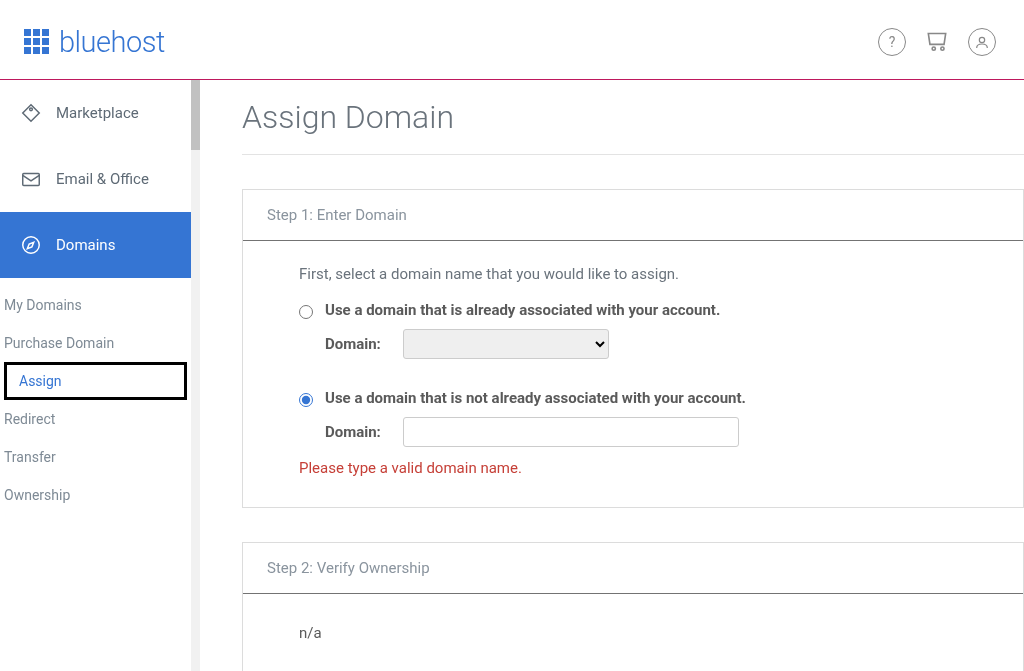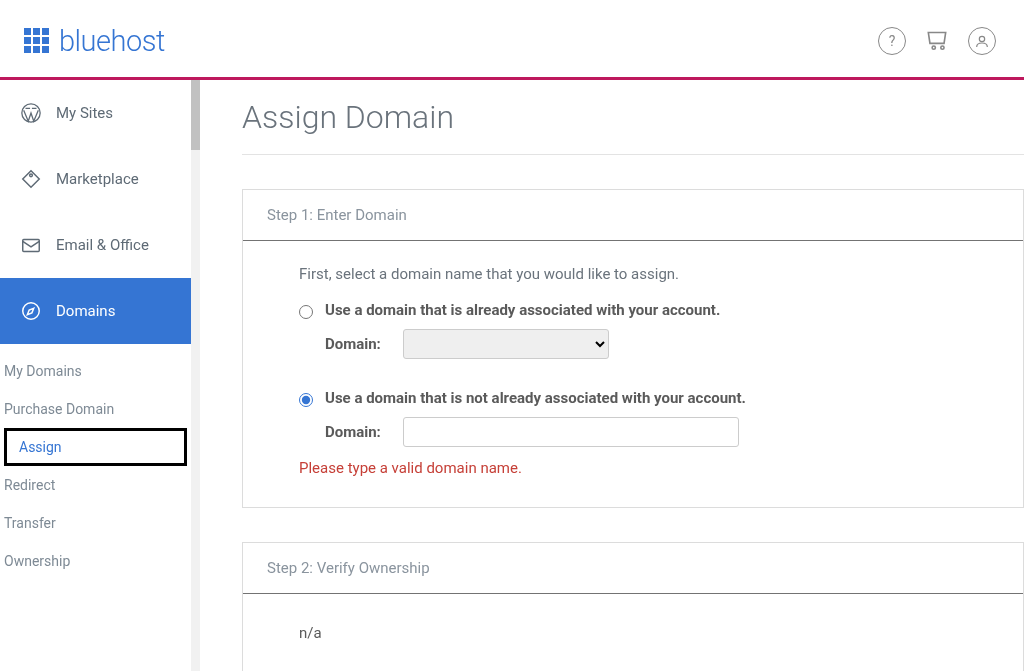--- a/index.html
+++ b/index.html
@@ -9,21 +9,21 @@
       color: #444;
       width: 1024px;
       height: 671px;
       overflow: hidden;
     }
     .header {
       display: flex;
       align-items: center;
       justify-content: space-between;
       padding: 18px 28px 14px 24px;
-      border-bottom: 3px solid #be185d;
+      border-bottom: 1px solid #be185d;
       height: 80px;
     }
     .logo {
       display: flex;
       align-items: center;
       gap: 10px;
     }
     .logo-grid {
       display: grid;
       grid-template-columns: repeat(3, 7px);
@@ -243,29 +243,20 @@
         </svg>
     </div>
   </div>
 </div>
 
 <div class="body-wrap">
   <div class="sidebar-outer">
     <div class="sidebar">
       <div class="nav-item">
         <span class="nav-icon">
-          <svg viewBox="0 0 24 24" width="22" height="22" fill="none" stroke="currentColor" stroke-width="1.4">
-              <circle cx="12" cy="12" r="10"></circle>
-              <path d="M4 9l5 12 3-9 3 9 5-12M6 7h5m2 0h5"></path>
-            </svg>
-        </span>
-        <span>My Sites</span>
-      </div>
-      <div class="nav-item">
-        <span class="nav-icon">
           <svg viewBox="0 0 24 24" width="22" height="22" fill="none" stroke="currentColor" stroke-width="1.6">
               <path d="M12 3l9 9-9 9-9-9z"></path>
               <circle cx="12" cy="8" r="1.5"></circle>
             </svg>
         </span>
         <span>Marketplace</span>
       </div>
       <div class="nav-item">
         <span class="nav-icon">
           <svg viewBox="0 0 24 24" width="22" height="22" fill="none" stroke="currentColor" stroke-width="1.6">

